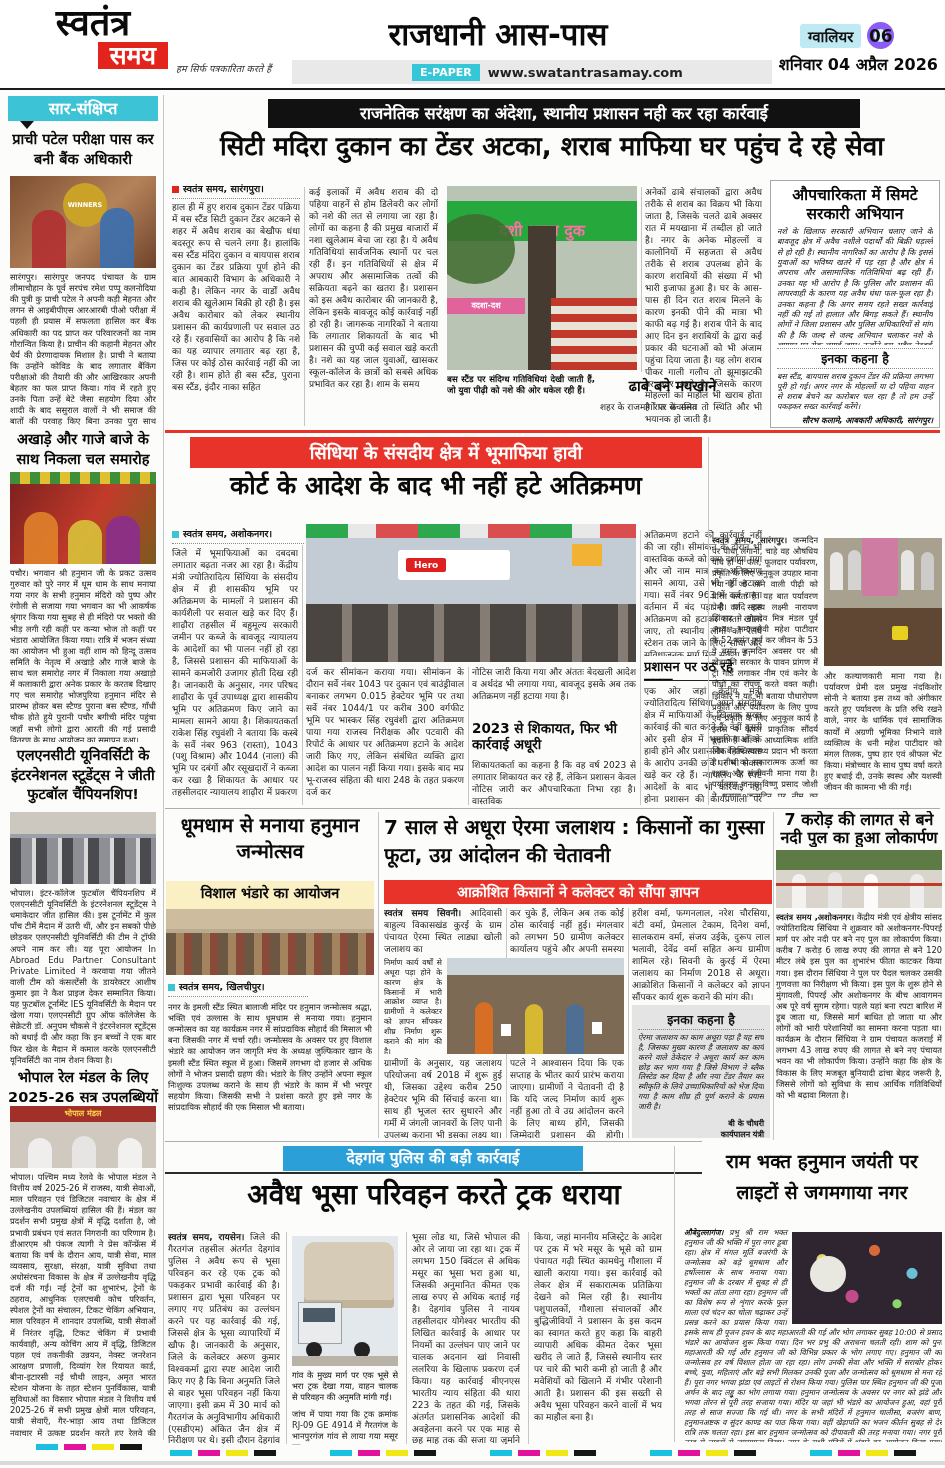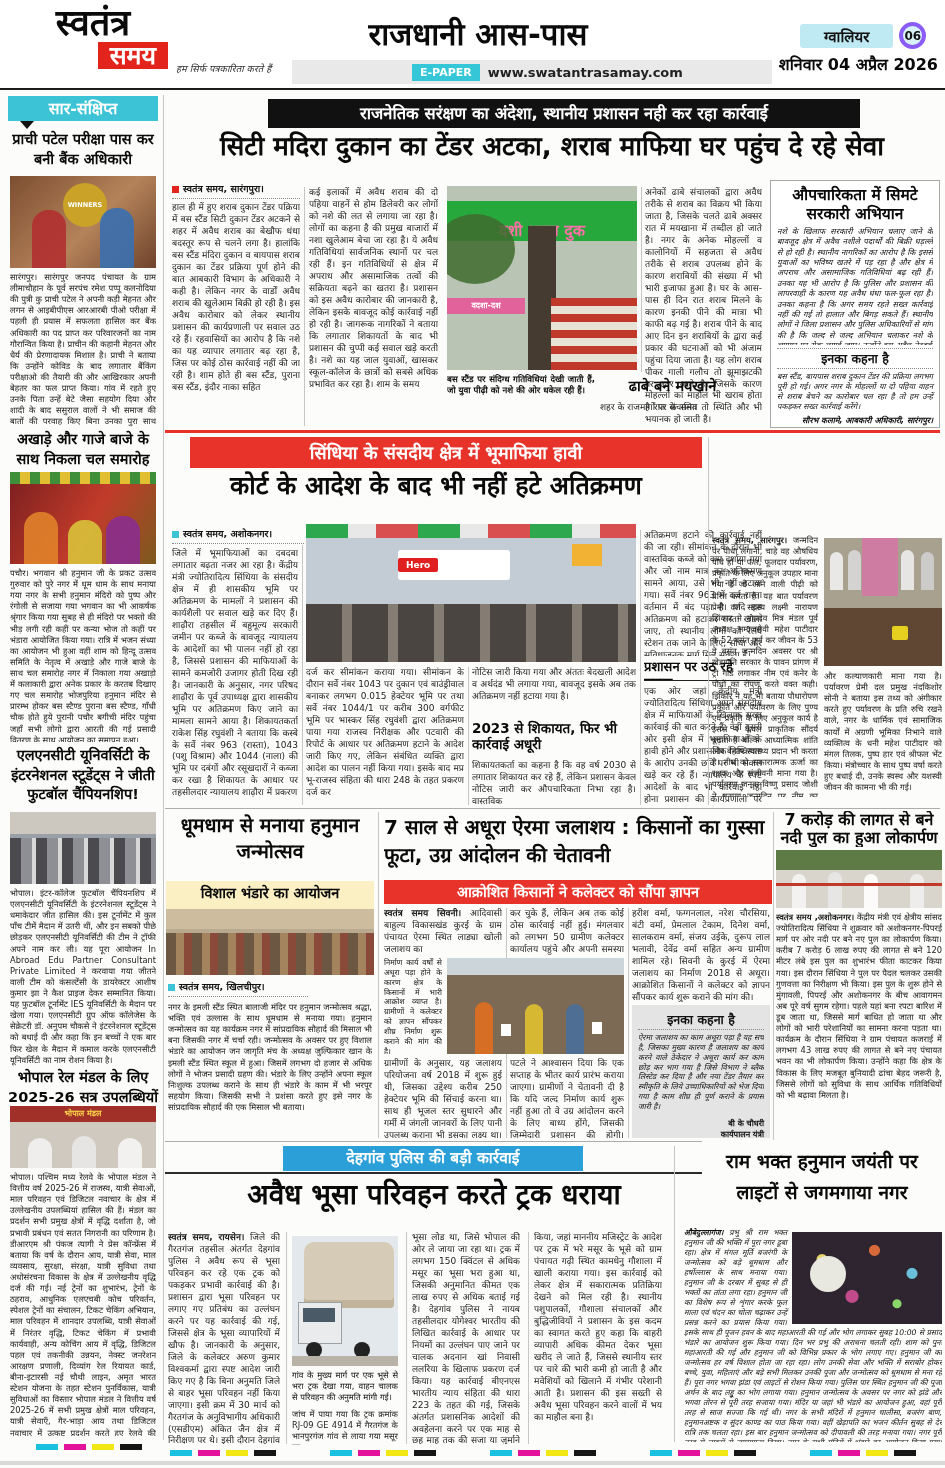--- a/index.html
+++ b/index.html
@@ -32,28 +32,28 @@
 <body>
 
 <div class="page">
 
   <div class="abs" style="left:0;top:0;width:945px;height:90px;border-bottom:2.5px solid #1c1c1c;background:#fff">
     <div class="abs" style="left:18px;top:4px;width:150px;height:82px">
       <div class="head ctr" style="font-size:36px;line-height:1.05">स्वतंत्र</div>
       <div style="float:right;background:#e3241d;color:#fff;font-weight:bold;font-size:25px;line-height:1.1;padding:0 12px">समय</div>
     </div>
     <div class="abs ital" style="left:176px;top:62px;width:130px;font-size:9.5px;color:#333">हम सिर्फ पत्रकारिता करते हैं</div>
-    <div class="abs head ctr" style="left:328px;top:16px;width:300px;font-size:31px">राजधानी आस-पास</div>
+    <div class="abs head ctr" style="left:348px;top:16px;width:300px;font-size:31px">राजधानी आस-पास</div>
     <div class="abs" style="left:292px;top:60px;width:480px;height:24px;background:#e9e9e9;display:flex;align-items:center;padding-left:120px;gap:8px">
       <span style="background:#35c7d8;color:#fff;font-weight:bold;font-size:11px;padding:2px 8px">E-PAPER</span>
       <span style="font-size:13px;font-weight:bold;color:#222">www.swatantrasamay.com</span>
     </div>
     <div class="abs" style="left:800px;top:22px;width:140px;display:flex;align-items:center;gap:6px">
-      <span style="background:#bfeaf3;font-weight:bold;font-size:15px;padding:2px 24px;border-radius:3px">ग्वालियर</span>
-      <span style="width:27px;height:27px;border:4px solid #8b5cf6;background:#d8f2f8;border-radius:50%;font-weight:bold;font-size:12px;display:flex;align-items:center;justify-content:center">06</span>
+      <span style="background:#bfeaf3;font-weight:bold;font-size:15px;padding:2px 8px;border-radius:3px">ग्वालियर</span>
+      <span style="width:27px;height:27px;border:7px solid #8b5cf6;background:#d8f2f8;border-radius:50%;font-weight:bold;font-size:17px;display:flex;align-items:center;justify-content:center">06</span>
     </div>
     <div class="abs head rt" style="left:770px;top:56px;width:168px;font-size:16px">शनिवार 04 अप्रैल 2026</div>
   </div>
 
   <div class="abs kick" style="left:8px;top:96px;width:150px;height:25px;background:#3cc3d5;font-size:16px;line-height:25px">सार-संक्षिप्त</div>
   <div class="abs" style="left:20px;top:121px;width:0;height:0;border-left:7px solid transparent;border-right:7px solid transparent;border-top:8px solid #111"></div>
 
   <div class="abs head ctr" style="left:8px;top:130px;width:150px;font-size:14.5px;line-height:1.35">प्राची पटेल परीक्षा पास कर बनी बैंक अधिकारी</div>
   <div class="photo" style="left:10px;top:176px;width:146px;height:92px;background:linear-gradient(135deg,#7d4e31,#b5835a 55%,#6f432c)">
     <span style="position:absolute;top:7px;left:53px;width:44px;height:44px;border-radius:50%;background:#c9a227;color:#fff;font-size:6.5px;font-weight:bold;display:flex;align-items:center;justify-content:center">WINNERS</span>
@@ -128,31 +128,31 @@
   <div class="abs" style="left:165px;top:430px;width:775px;height:3px;background:#e8332a"></div>
 
   <div class="abs head ctr" style="left:166px;top:471px;width:540px;height:46px;font-size:25px;overflow:hidden">कोर्ट के आदेश के बाद भी नहीं हटे अतिक्रमण</div>
   <div class="abs kick" style="left:190px;top:437px;width:512px;height:31px;background:#e8332a;font-size:18px;line-height:31px">सिंधिया के संसदीय क्षेत्र में भूमाफिया हावी</div>
   <div class="abs byline" style="left:172px;top:527px;width:132px"><i class="sq" style="background:#3cc3d5"></i><span>स्वतंत्र समय, अशोकनगर।</span></div>
   <div class="abs body-txt" style="left:172px;top:548px;width:126px;height:257px">जिले में भूमाफियाओं का दबदबा लगातार बढ़ता नजर आ रहा है। केंद्रीय मंत्री ज्योतिरादित्य सिंधिया के संसदीय क्षेत्र में ही शासकीय भूमि पर अतिक्रमण के मामलों ने प्रशासन की कार्यशैली पर सवाल खड़े कर दिए हैं। शाढ़ौरा तहसील में बहुमूल्य सरकारी जमीन पर कब्जे के बावजूद न्यायालय के आदेशों का भी पालन नहीं हो रहा है, जिससे प्रशासन की माफियाओं के सामने कमजोरी उजागर होती दिख रही है। जानकारी के अनुसार, नगर परिषद शाढ़ौरा के पूर्व उपाध्यक्ष द्वारा शासकीय भूमि पर अतिक्रमण किए जाने का मामला सामने आया है। शिकायतकर्ता राकेश सिंह रघुवंशी ने बताया कि कस्बे के सर्वे नंबर 963 (रास्ता), 1043 (पशु विश्राम) और 1044 (नाला) की भूमि पर दबंगों और रसूखदारों ने कब्जा कर रखा है शिकायत के आधार पर तहसीलदार न्यायालय शाढ़ौरा में प्रकरण</div>
   <div class="vline" style="left:302px;top:545px;height:260px"></div>
 
   <div class="photo" style="left:306px;top:524px;width:330px;height:138px;background:#c3ccd4">
     <b style="position:absolute;top:0;left:0;right:0;height:14px;background:repeating-linear-gradient(90deg,#2da84f 0 42px,#e8e8e8 42px 70px,#d94f4f 70px 112px)"></b>
-    <b style="position:absolute;left:92px;top:26px;width:112px;height:30px;background:#fff;border-radius:3px;display:flex;align-items:center;">
+    <b style="position:absolute;left:92px;top:26px;width:112px;height:30px;background:#fff;border-radius:3px;display:flex;align-items:center;padding-left:8px">
         <span style="background:#e02020;color:#fff;font-size:9px;font-weight:bold;padding:2px 8px;border-radius:2px">Hero</span>
       </b>
     <b style="position:absolute;right:34px;top:20px;width:30px;height:22px;background:#f2b233"></b>
     <b style="position:absolute;bottom:0;left:0;right:0;height:58px;background:repeating-linear-gradient(90deg,#4a4540 0 36px,#857d73 36px 46px)"></b>
   </div>
   <div class="abs body-txt" style="left:306px;top:667px;width:158px;height:138px">दर्ज कर सीमांकन कराया गया। सीमांकन के दौरान सर्वे नंबर 1043 पर दुकान एवं बाउंड्रीवाल बनाकर लगभग 0.015 हेक्टेयर भूमि पर तथा सर्वे नंबर 1044/1 पर करीब 300 वर्गफीट भूमि पर भास्कर सिंह रघुवंशी द्वारा अतिक्रमण पाया गया राजस्व निरीक्षक और पटवारी की रिपोर्ट के आधार पर अतिक्रमण हटाने के आदेश जारी किए गए, लेकिन संबंधित व्यक्ति द्वारा आदेश का पालन नहीं किया गया। इसके बाद मप्र भू-राजस्व संहिता की धारा 248 के तहत प्रकरण दर्ज कर</div>
   <div class="vline" style="left:468px;top:667px;height:138px"></div>
   <div class="abs body-txt" style="left:472px;top:667px;width:164px;height:50px">नोटिस जारी किया गया और अंततः बेदखली आदेश व अर्थदंड भी लगाया गया, बावजूद इसके अब तक अतिक्रमण नहीं हटाया गया है।</div>
   <div class="abs subhead" style="left:472px;top:720px;width:164px;font-size:13.5px;height:38px;overflow:hidden">2023 से शिकायत, फिर भी कार्रवाई अधूरी</div>
-  <div class="abs body-txt" style="left:472px;top:760px;width:164px;height:45px">शिकायतकर्ता का कहना है कि वह वर्ष 2030 से लगातार शिकायत कर रहे हैं, लेकिन प्रशासन केवल नोटिस जारी कर औपचारिकता निभा रहा है। वास्तविक</div>
+  <div class="abs body-txt" style="left:472px;top:760px;width:164px;height:45px">शिकायतकर्ता का कहना है कि वह वर्ष 2023 से लगातार शिकायत कर रहे हैं, लेकिन प्रशासन केवल नोटिस जारी कर औपचारिकता निभा रहा है। वास्तविक</div>
 
   <div class="vline" style="left:640px;top:530px;height:275px"></div>
   <div class="abs body-txt" style="left:644px;top:530px;width:118px;height:126px">अतिक्रमण हटाने की कार्रवाई नहीं की जा रही। सीमांकन के दौरान भी वास्तविक कब्जे को कम दर्शाया गया और जो नाम मात्र का अतिक्रमण सामने आया, उसे भी नहीं हटाया गया। सर्वे नंबर 963 में दर्ज रास्ता वर्तमान में बंद पड़ा है। यदि इस अतिक्रमण को हटाकर रास्ता खोला जाए, तो स्थानीय लोगों को रेलवे स्टेशन तक जाने के लिए, सीधा और सुविधाजनक मार्ग मिल सकता है।</div>
   <div class="abs subhead" style="left:644px;top:659px;width:118px;font-size:13px;border-bottom:1.5px solid #222;padding-bottom:2px;height:22px;overflow:hidden">प्रशासन पर उठ रहे सवाल</div>
   <div class="abs body-txt" style="left:644px;top:686px;width:118px;height:119px">एक ओर जहां केंद्रीय मंत्री ज्योतिरादित्य सिंधिया अपने संसदीय क्षेत्र में माफियाओं के खिलाफ सख्त कार्रवाई की बात करते हैं, वहीं दूसरी ओर इसी क्षेत्र में भूमाफियाओं के हावी होने और प्रशासनिक निष्क्रियता के आरोप उनकी छवि पर भी सवाल खड़े कर रहे हैं। न्यायालय के स्पष्ट आदेशों के बाद भी कार्रवाई नहीं होना प्रशासन की कार्यप्रणाली पर गंभीर प्रश्नचिन्ह लगाता है।</div>
 
   <div class="vline" style="left:708px;top:437px;height:368px"></div>
   <div class="abs small-txt" style="left:712px;top:535px;width:106px;height:262px"><b>स्वतंत्र समय, सारंगपुर।</b> <span>जन्मदिन पर पौधा लगाना, चाहे वह औषधिय पौधे हो या फल, फूलदार पर्यावरण, प्रकृति के लिए अनुकूल उपहार माना गया है जो आने वाली पीढ़ी को प्रेरित करता है। यह बात पर्यावरण प्रेमी दल सदस्य लक्ष्मी नारायण झिंकार ने महादेव मित्र मंडल पूर्व अध्यक्ष समाजसेवी महेश पाटीदार के 52 वसंत पूर्ण कर जीवन के 53 वे बसंत जन्मदिन अवसर पर श्री खेड़ापति सरकार के पावन प्रांगण में ट्री गार्ड लगाकर नीम एवं कनेर के पौधों का रोपण करते वक्त कही। झिंकार ने यह भी बताया पौधारोपण प्रकृति और पर्यावरण के लिए पुण्य एवं प्रकृति के लिए अनुकूल कार्य है इससे न केवल प्राकृतिक सौंदर्य बढ़ता है बल्कि आध्यात्मिक शांति और बेहतर स्वास्थ्य प्रदान भी करता है। नीम को सकारात्मक ऊर्जा का रक्षक और संजीवनी माना गया है। पर्यावरण जनक विष्णु प्रसाद जोशी ने बताया जन्मदिन पर नीम का पौधा लगाना अत्यंत शुभ</span></div>
   <div class="photo" style="left:824px;top:538px;width:118px;height:128px;background:linear-gradient(#a9a18f 0 55%,#5f4733 55%)">
     <b style="position:absolute;left:38px;top:0;width:36px;height:58px;background:#d873a8;opacity:.8"></b>

